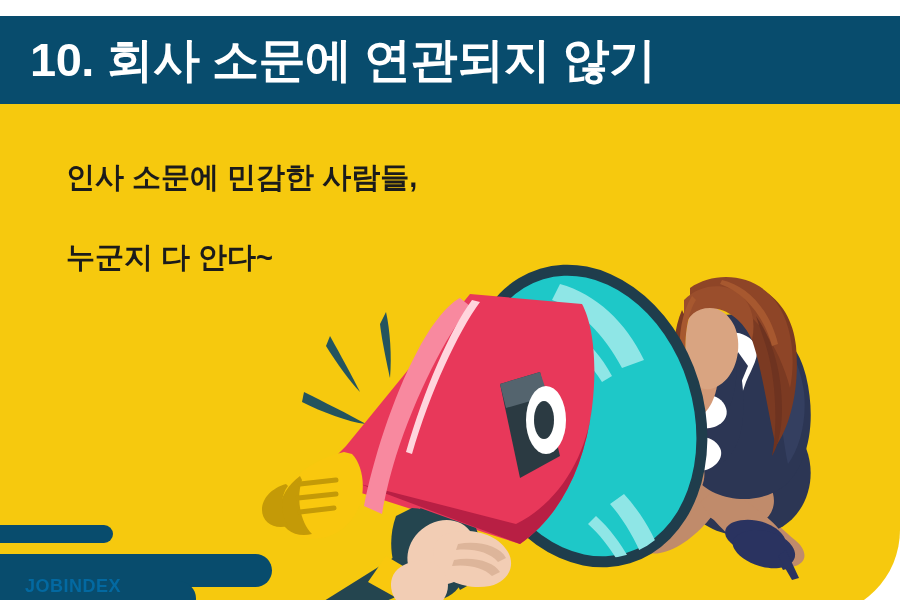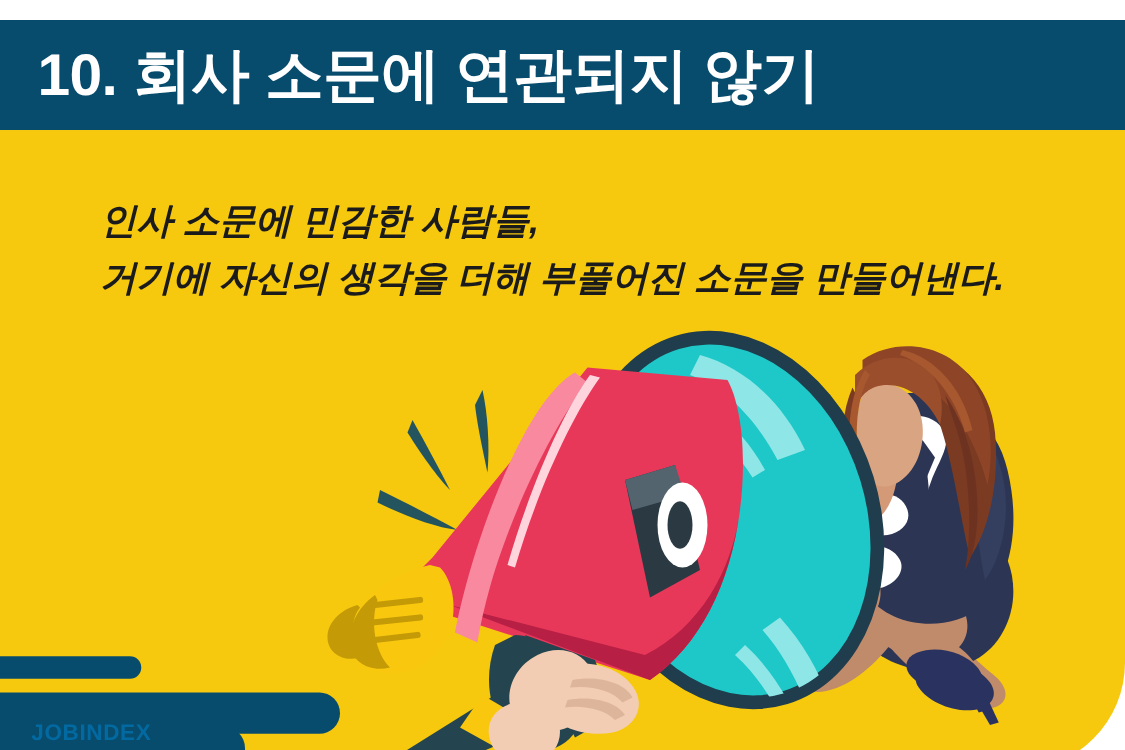--- a/index.html
+++ b/index.html
@@ -28,23 +28,22 @@
     font-size:47px;
     font-weight:bold;
     color:#ffffff;
     letter-spacing:-0.5px;
     white-space:nowrap;
     line-height:72px;
   }
   
   #body-copy {
     position:absolute;
-    left:80px; top:138px;
+    left:66px; top:138px;
     width:820px;
-    font-style:italic;
   }
   .copy-line {
     font-size:29px;
     font-weight:bold;
     color:#1b1b1b;
     line-height:46px;
     white-space:nowrap;
   }
   .copy-gap { height:34px; }
 
@@ -217,22 +216,22 @@
       </g>
     </svg>
   </div>
 
   <div id="header">
     <div id="header-title">10. 회사 소문에 연관되지 않기</div>
   </div>
 
   <div id="body-copy">
     <div class="copy-line">인사 소문에 민감한 사람들,</div>
-    <div class="copy-line">거기에 자신의 생각을 더해 부풀어진 소문을 만들어낸다.</div>
     <div class="copy-gap"></div>
+    <div class="copy-line">누군지 다 안다~</div>
   </div>
 
   <div id="bar-top"></div>
   <div id="bar-main"></div>
   <div id="bar-lower"></div>
   <div id="logo-text">JOBINDEX</div>
 
 </div>
 
 </body></html>

